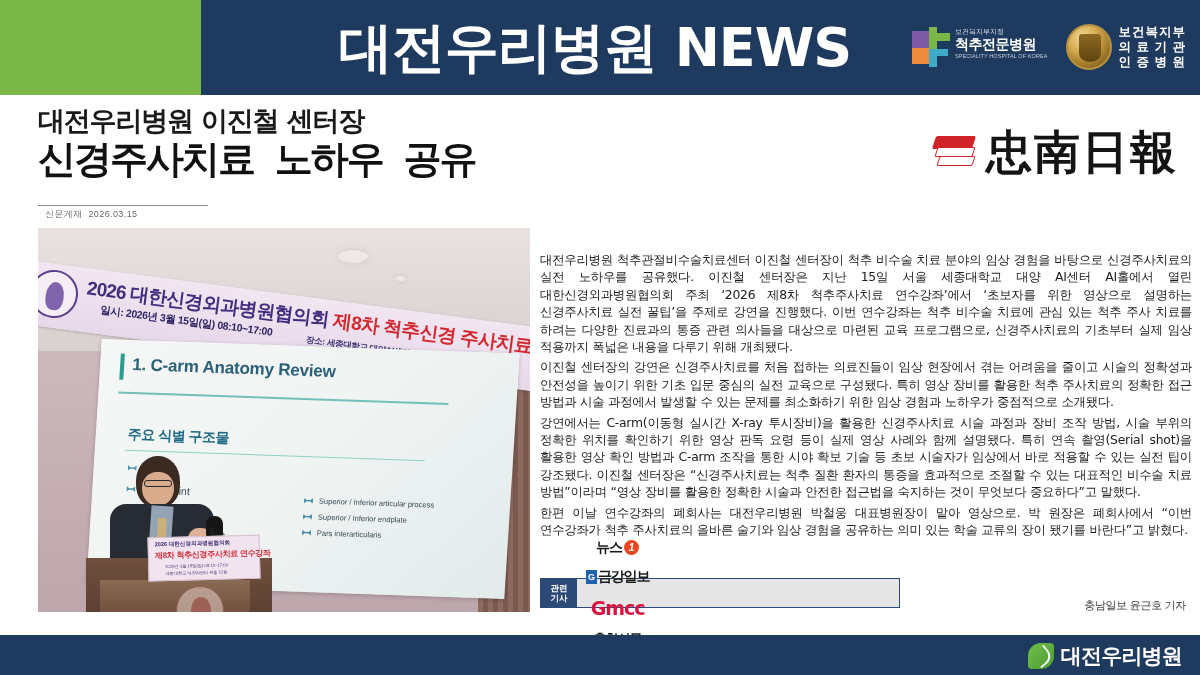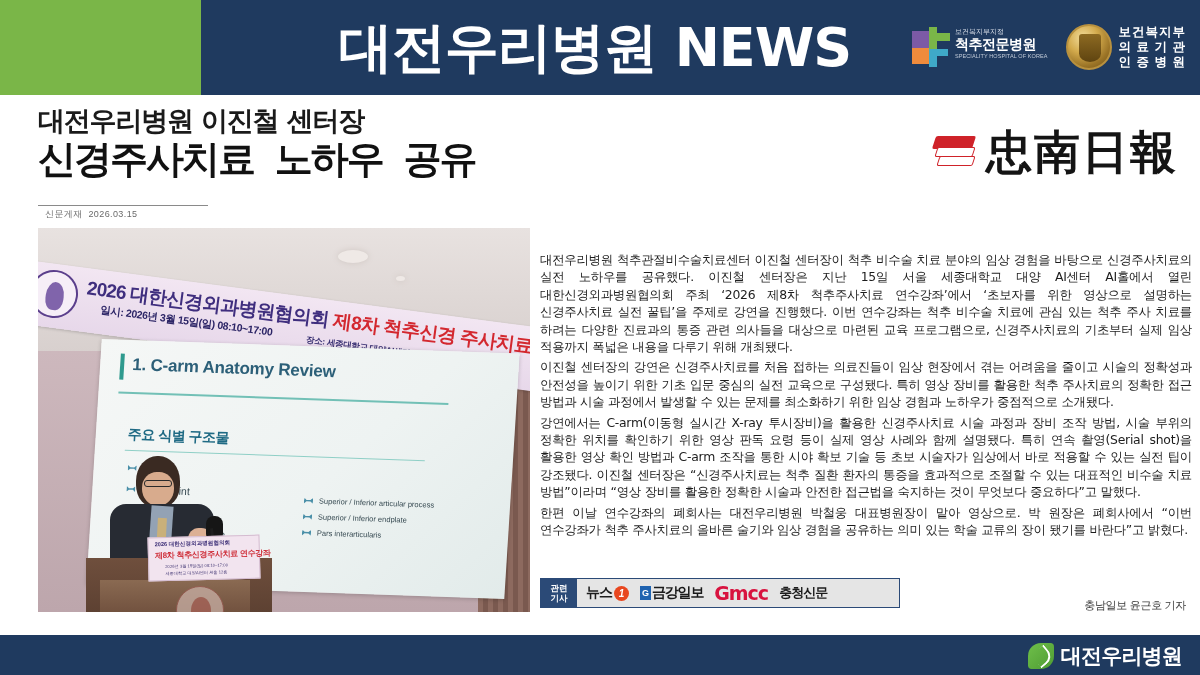--- a/index.html
+++ b/index.html
@@ -175,21 +175,21 @@
     margin-bottom:3px; letter-spacing:-0.25px; word-break:keep-all;
     font-family:"DejaVu Sans","Liberation Sans",sans-serif;
   }
 
   
   .related { position:absolute; left:540px; top:578px; width:360px; height:30px;
     border:1.6px solid #2b4a77; background:#e5e5e5; display:flex; align-items:center; }
   .rel-tag { width:36px; height:100%; background:#2b4a77; color:#fff; font-size:8.5px;
     font-weight:bold; line-height:10px; display:flex; flex-direction:column;
     align-items:center; justify-content:center; flex:none; }
-  .rel-items { display:flex; align-items:center; gap:11px; padding-left:9px; }
+  .rel-items { display:flex; align-items:center; gap:11px; padding-left:9px;flex-direction:column; }
   .rel-news1 { display:flex; align-items:center; gap:2px; }
   .rel-news1 .n-t { font-size:14px; font-weight:bold; color:#1b1b1b; letter-spacing:-1px; }
   .rel-news1 .n-c { width:15px; height:15px; border-radius:50%; background:#e8471f;
     color:#fff; font-size:10px; font-weight:bold; font-style:italic;
     display:flex; align-items:center; justify-content:center; }
   .rel-gg { display:flex; align-items:center; gap:1px; }
   .rel-gg .g-m { width:11px; height:14px; background:#1f63b0; color:#fff; font-size:9px;
     font-weight:bold; display:flex; align-items:center; justify-content:center; }
   .rel-gg .g-t { font-size:14px; font-weight:bold; color:#1b1b1b; letter-spacing:-1.2px; }
   .rel-gmcc { font-size:19px; font-weight:bold; color:#d8133f; letter-spacing:-1px;

